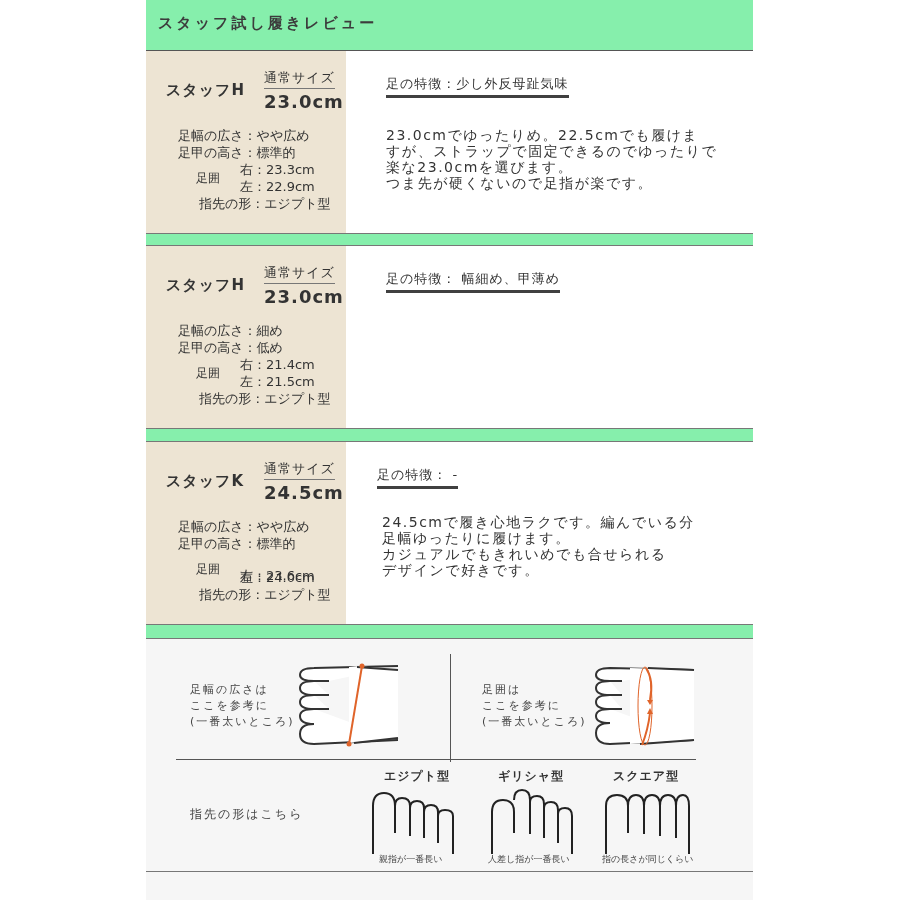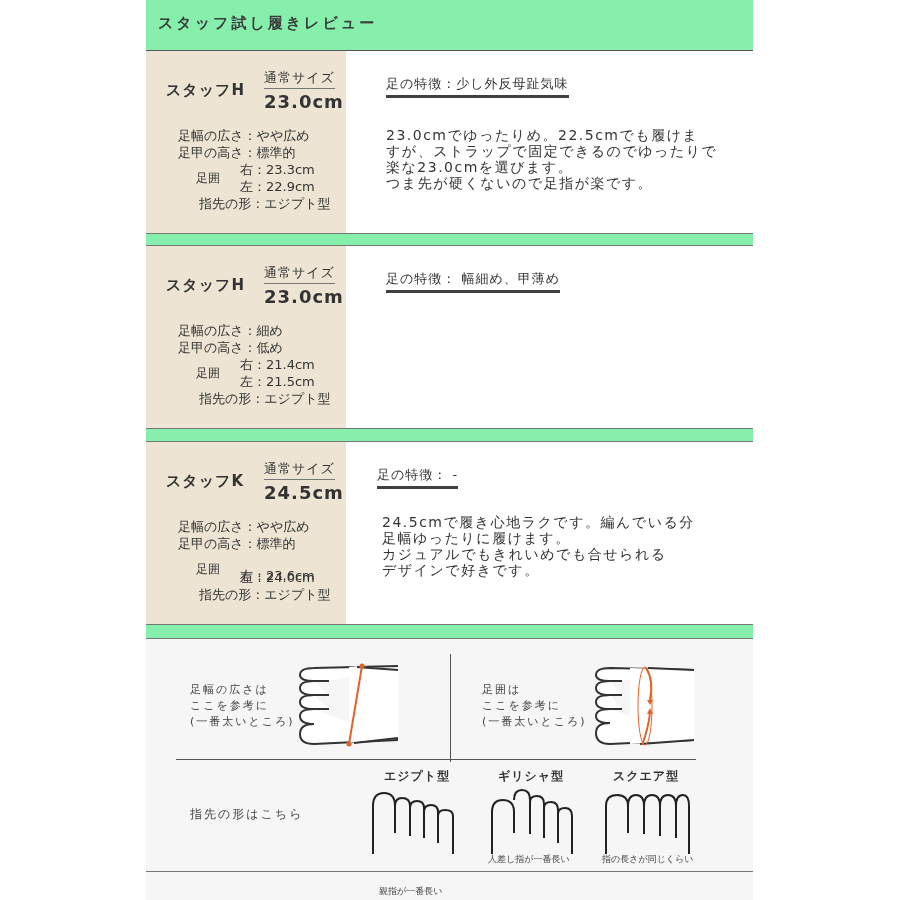--- a/index.html
+++ b/index.html
@@ -134,21 +134,21 @@
     </svg>
 
     <div class="hdiv"></div>
 
     <div class="g-text" style="left:44px;top:168px;font-size:12px;">指先の形はこちら</div>
 
     <div class="toe-title" style="left:238px;top:130px;">エジプト型</div>
     <svg style="left:225px;top:150px;" width="90" height="68" viewBox="0 0 90 68">
       <path d="M2 66 L2 18 Q2 5 13 5 Q24 5 24 18 L24 45 M24 18 Q24 10 31 10 Q39 10 39 18 L39 48 M39 20 Q39 13 46 13 Q53 13 53 20 L53 50 M53 24 Q53 17 60 17 Q67 17 67 24 L67 55 M67 28 Q67 22 74 22 Q82 22 82 28 L82 66" fill="none" stroke="#222" stroke-width="2"></path>
     </svg>
-    <div class="toe-caption" style="left:233px;top:215px;margin-top:32px;">親指が一番長い</div>
+    <div class="toe-caption" style="left:233px;top:215px;">親指が一番長い</div>
 
     <div class="toe-title" style="left:352px;top:130px;">ギリシャ型</div>
     <svg style="left:344px;top:150px;" width="90" height="68" viewBox="0 0 90 68">
       <path d="M2 66 L2 24 Q2 12 13 12 Q24 12 24 24 L24 45 M24 12 Q24 2 32 2 Q40 2 40 12 L40 46 M40 14 Q40 8 47 8 Q54 8 54 16 L54 50 M54 20 Q54 14 61 14 Q68 14 68 22 L68 55 M68 26 Q68 20 75 20 Q82 20 82 28 L82 66" fill="none" stroke="#222" stroke-width="2"></path>
     </svg>
     <div class="toe-caption" style="left:342px;top:215px;">人差し指が一番長い</div>
 
     <div class="toe-title" style="left:467px;top:130px;">スクエア型</div>
     <svg style="left:458px;top:150px;" width="90" height="68" viewBox="0 0 90 68">
       <path d="M2 66 L2 18 Q2 7 13 7 Q24 7 24 18 L24 45 M24 18 Q24 7 32 7 Q40 7 40 18 L40 46 M40 18 Q40 7 48 7 Q56 7 56 18 L56 48 M56 18 Q56 7 64 7 Q72 7 72 18 L72 50 M72 18 Q72 7 79 7 Q85 7 85 18 L85 66" fill="none" stroke="#222" stroke-width="2"></path>

